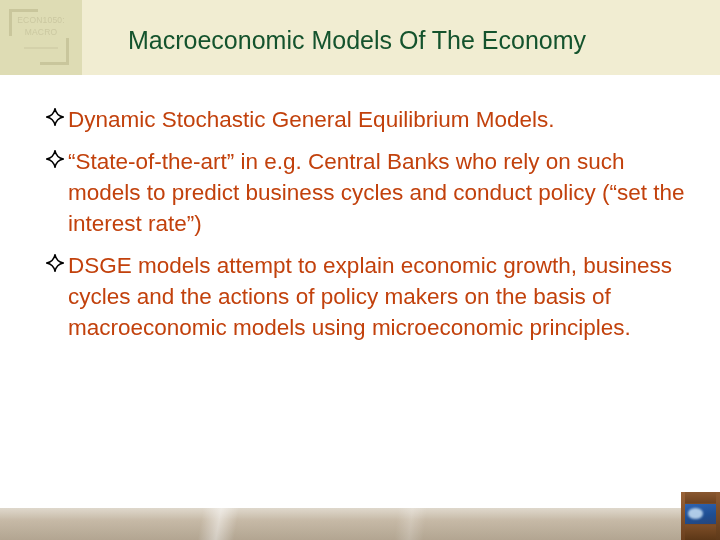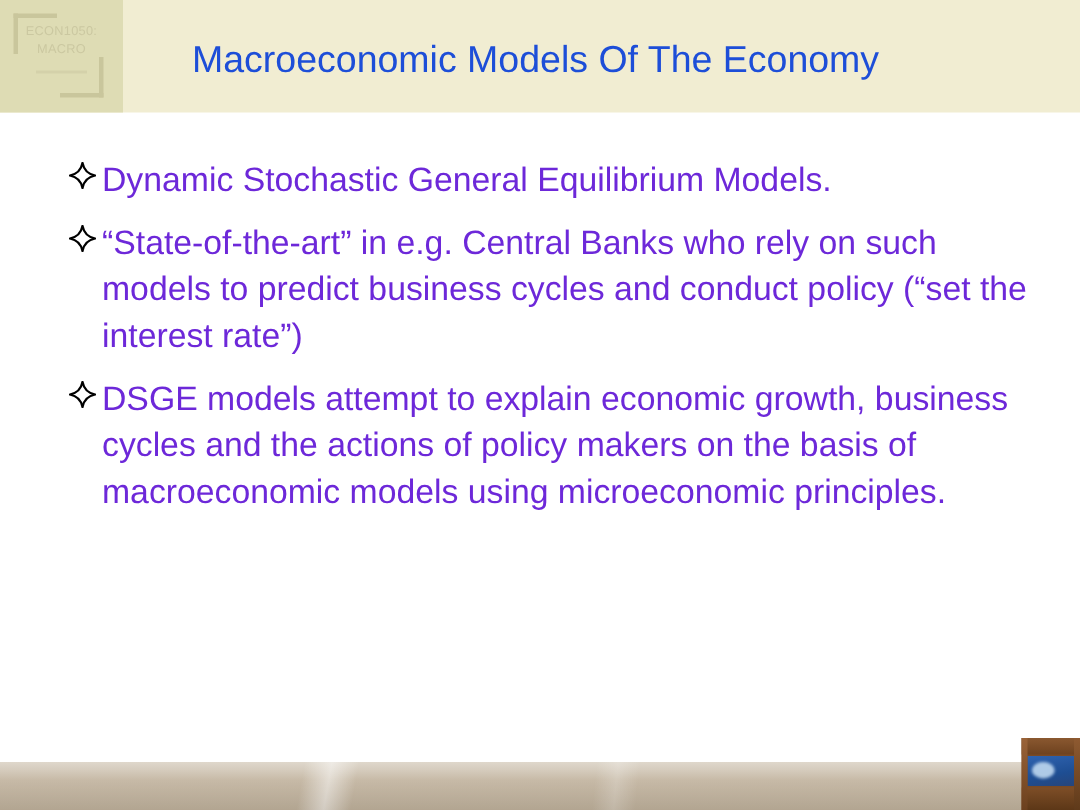--- a/index.html
+++ b/index.html
@@ -85,40 +85,40 @@
     height: 2px;
     background: #D4D1AA;
   }
 
   
   .slide-title {
     position: absolute;
     left: 128px;
     top: 26px;
     width: 560px;
-    color: #1d4ed8;
+    color: #14532d;
     font-size: 25px;
     line-height: 29px;
     font-weight: normal;
     font-family: "Liberation Sans", sans-serif;
     white-space: nowrap;
   }
 
   
   .body-area {
     position: absolute;
     left: 46px;
     top: 104px;
     width: 648px;
   }
   .bullet-row {
     position: relative;
     padding-left: 22px;
     margin-bottom: 11px;
-    color: #6d28d9;
+    color: #c2410c;
     font-size: 22.5px;
     line-height: 31px;
     font-family: "Liberation Sans", sans-serif;
   }
   .bullet-row:last-child { margin-bottom: 0; }
   .bullet-glyph {
     position: absolute;
     left: 0;
     top: 4px;
     width: 18px;

